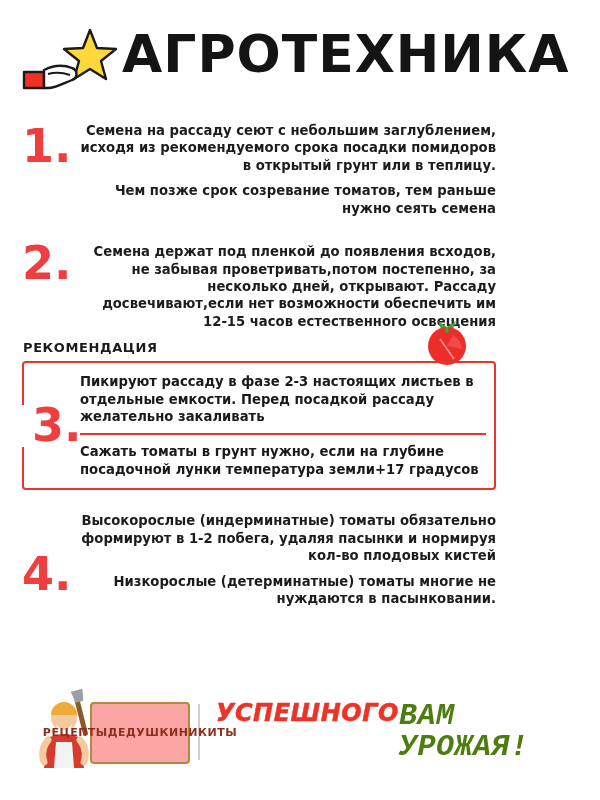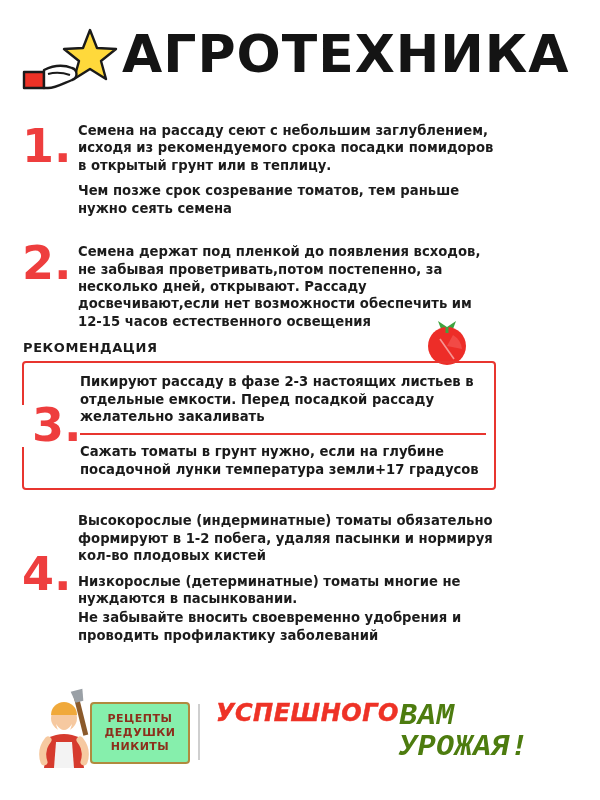--- a/index.html
+++ b/index.html
@@ -67,20 +67,21 @@
     text-align: left;
     font-family: "DejaVu Sans", sans-serif;
   }
   .body-text {
     flex: 1 1 auto;
     font-size: 13.2px;
     line-height: 1.32;
     font-weight: bold;
     color: #1c1c1c;
     font-family: "DejaVu Sans", sans-serif;
+    text-align: right;
   }
   .para {
     margin: 0 0 8px 0;
   }
   .para:last-child { margin-bottom: 0; }
 
   
   .item1 { margin-top: 2px; margin-bottom: 26px; }
   .item1 .num { padding-top: 4px; }
   .item2 { margin-bottom: 10px; }
@@ -161,25 +162,25 @@
     width: 160px;
     height: 88px;
     flex: 0 0 auto;
   }
   .logo-plate {
     position: absolute;
     left: 56px;
     top: 14px;
     width: 96px;
     height: 58px;
-    background: #86efac;
+    background: #fca5a5;
     border: 2px solid #b08a3e;
     border-radius: 4px;
     display: flex;
-    flex-direction: column;
+    flex-direction: row;
     align-items: center;
     justify-content: center;
   }
   .logo-plate span {
     font-size: 11px;
     font-weight: bold;
     color: #8c2f1c;
     letter-spacing: 0.5px;
     line-height: 1.25;
     font-family: "DejaVu Sans", sans-serif;
@@ -281,21 +282,20 @@
       </div>
     </div>
   </div>
 
   <div class="items" style="padding-top:6px;">
     <div class="item">
       <div class="num" style="padding-top:42px;">4.</div>
       <div class="body-text">
         <p class="para">Высокорослые (индерминатные) томаты обязательно формируют в 1-2 побега, удаляя пасынки и нормируя кол-во плодовых кистей</p>
         <p class="para" style="margin-bottom:2px;">Низкорослые (детерминатные) томаты многие не нуждаются в пасынковании.</p>
-        <p class="para">Не забывайте вносить своевременно удобрения и проводить профилактику заболеваний</p>
       </div>
     </div>
   </div>
 
   <div class="footer">
     <div class="logo">
       <svg viewBox="0 0 160 88" width="160" height="88" xmlns="http://www.w3.org/2000/svg">
 
         <rect x="44" y="6" width="5" height="42" fill="#8b5a2b" transform="rotate(-14 46 26)"></rect>
         <path d="M38,2 L50,2 L48,14 L40,14 Z" fill="#9aa0a6" transform="rotate(-14 44 8)"></path>

